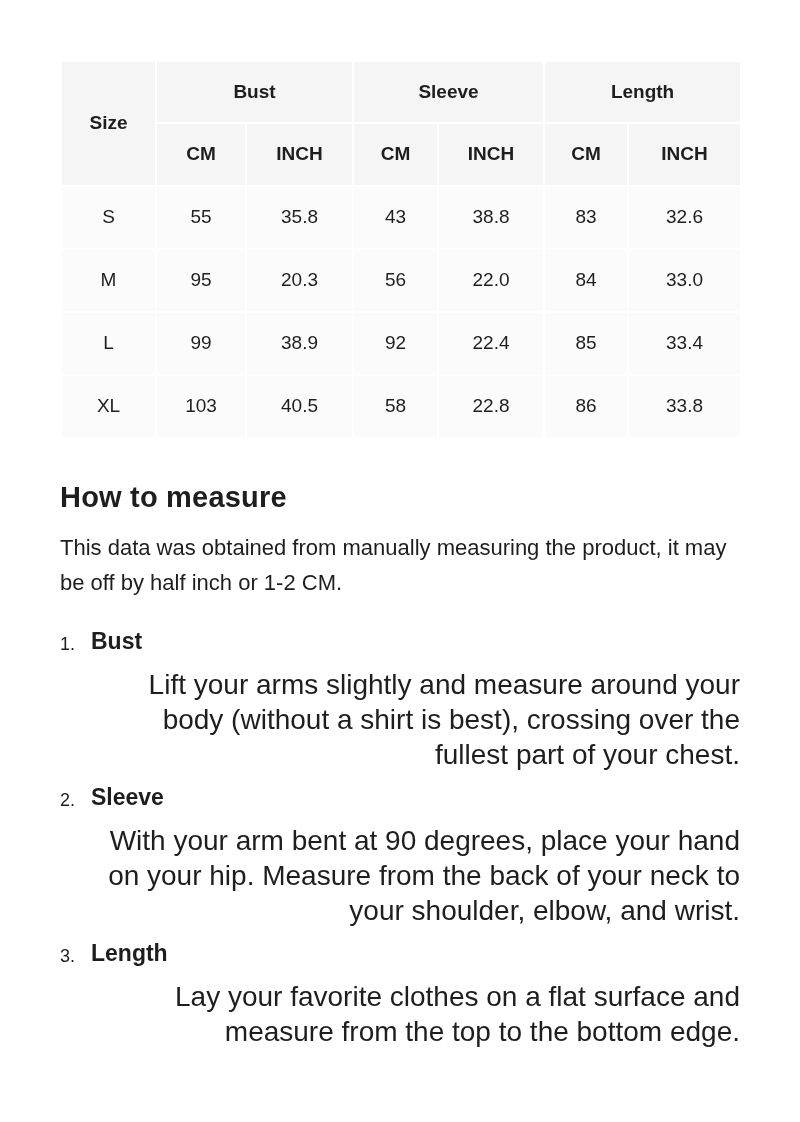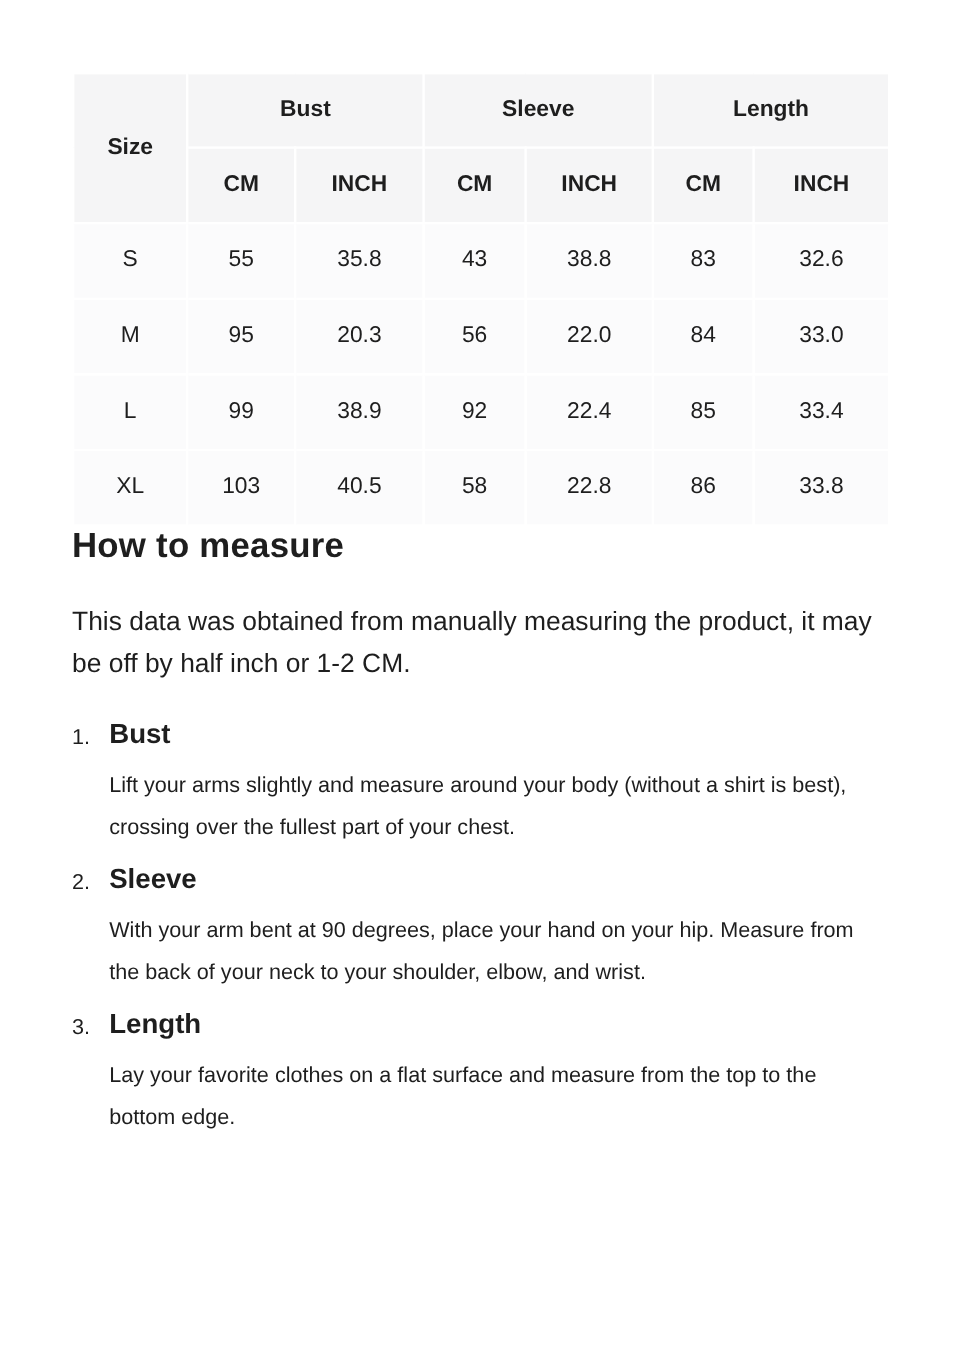--- a/index.html
+++ b/index.html
@@ -43,26 +43,27 @@
   table.size-chart tbody td {
     background: var(--table-cell-bg);
     font-weight: 400;
   }
   tr.group-row    { height: 62px; }
   tr.unit-row     { height: 63px; }
   tr.data-row     { height: 63px; }
 
   
   .howto-title {
+    margin-top: 42px;
     font-size: 29px;
     font-weight: 700;
     letter-spacing: 0.2px;
   }
   .howto-intro {
-    margin-top: 28px;
+    margin-top: 16px;
     font-size: 22px;
     line-height: 35px;
     max-width: 690px;
   }
   .howto-list {
     margin-top: 26px;
   }
   .howto-item {
     display: flex;
     align-items: flex-start;
@@ -77,23 +78,24 @@
     text-align: left;
   }
   .howto-item .item-body { flex: 1; }
   .howto-item .item-title {
     font-size: 23px;
     font-weight: 700;
     line-height: 30px;
   }
   .howto-item .item-desc {
     margin-top: 11px;
-    font-size: 18px;
+    font-size: 28px;
     line-height: 35px;
     max-width: 650px;
+    text-align: right;
   }
 </style>
 </head>
 <body>
 
 <div class="page">
 
   <table class="size-chart">
     <colgroup>
       <col style="width:95px">

